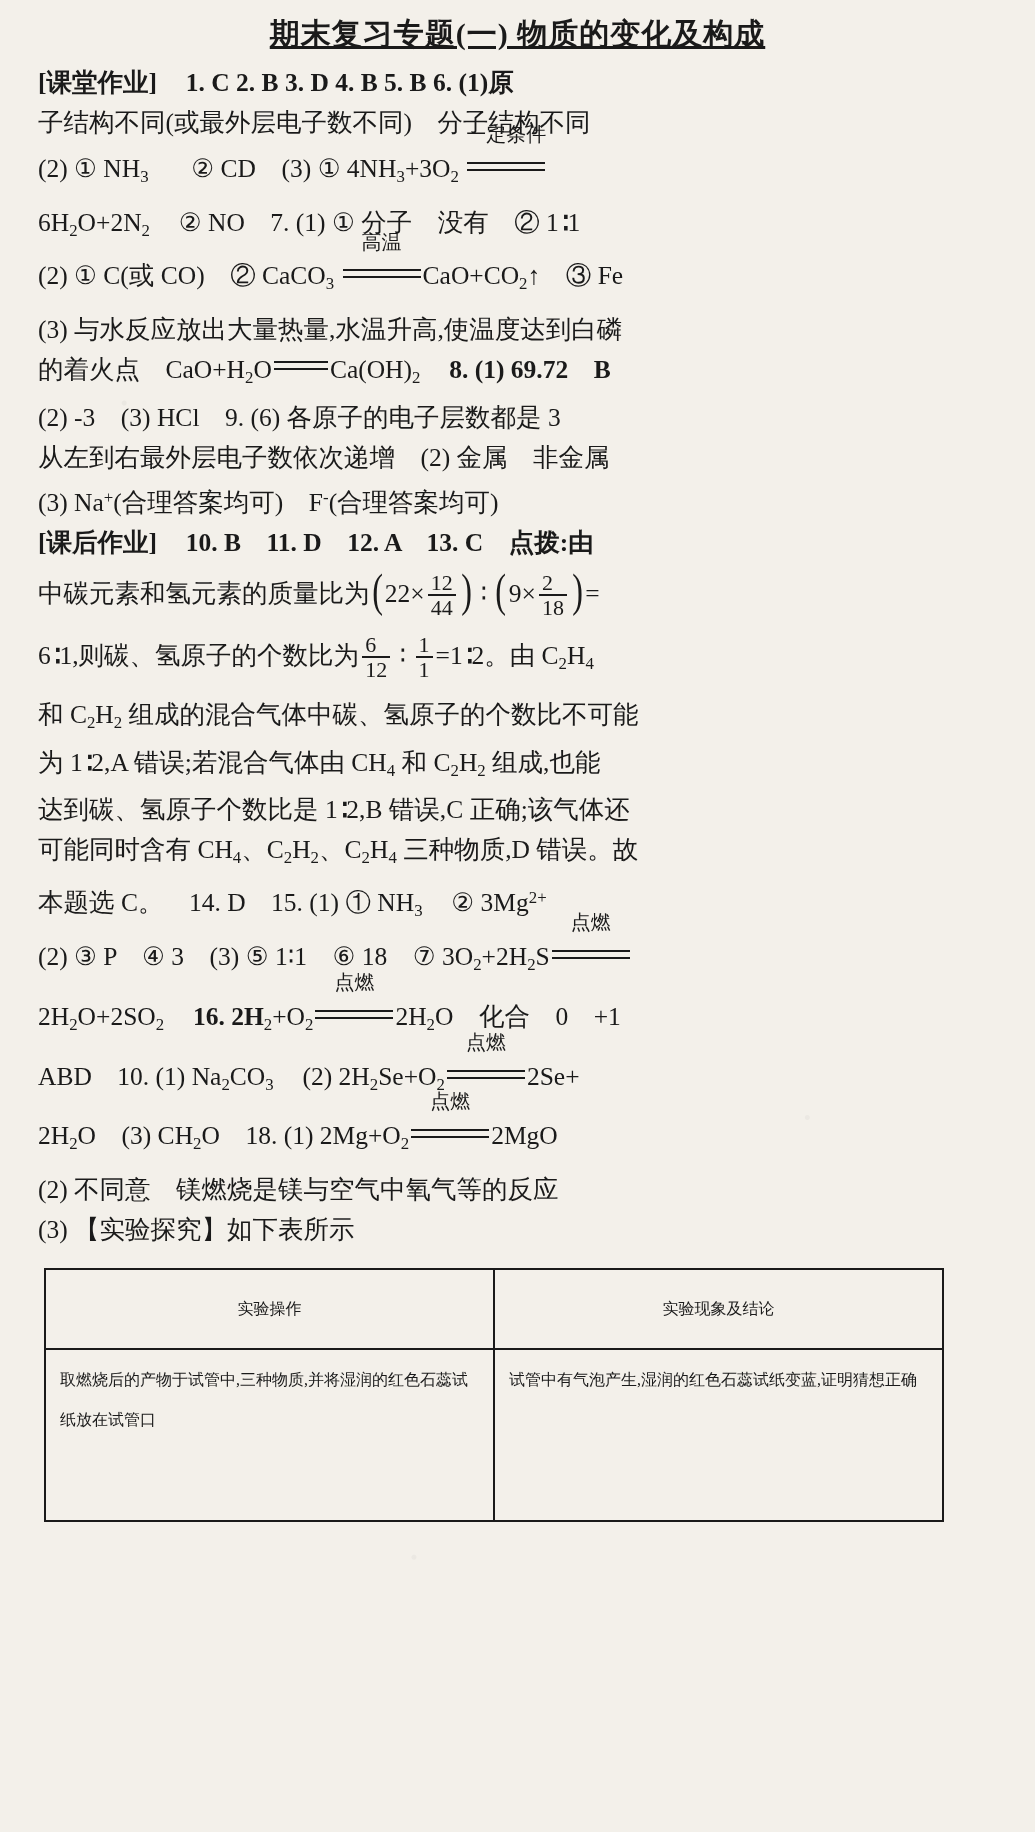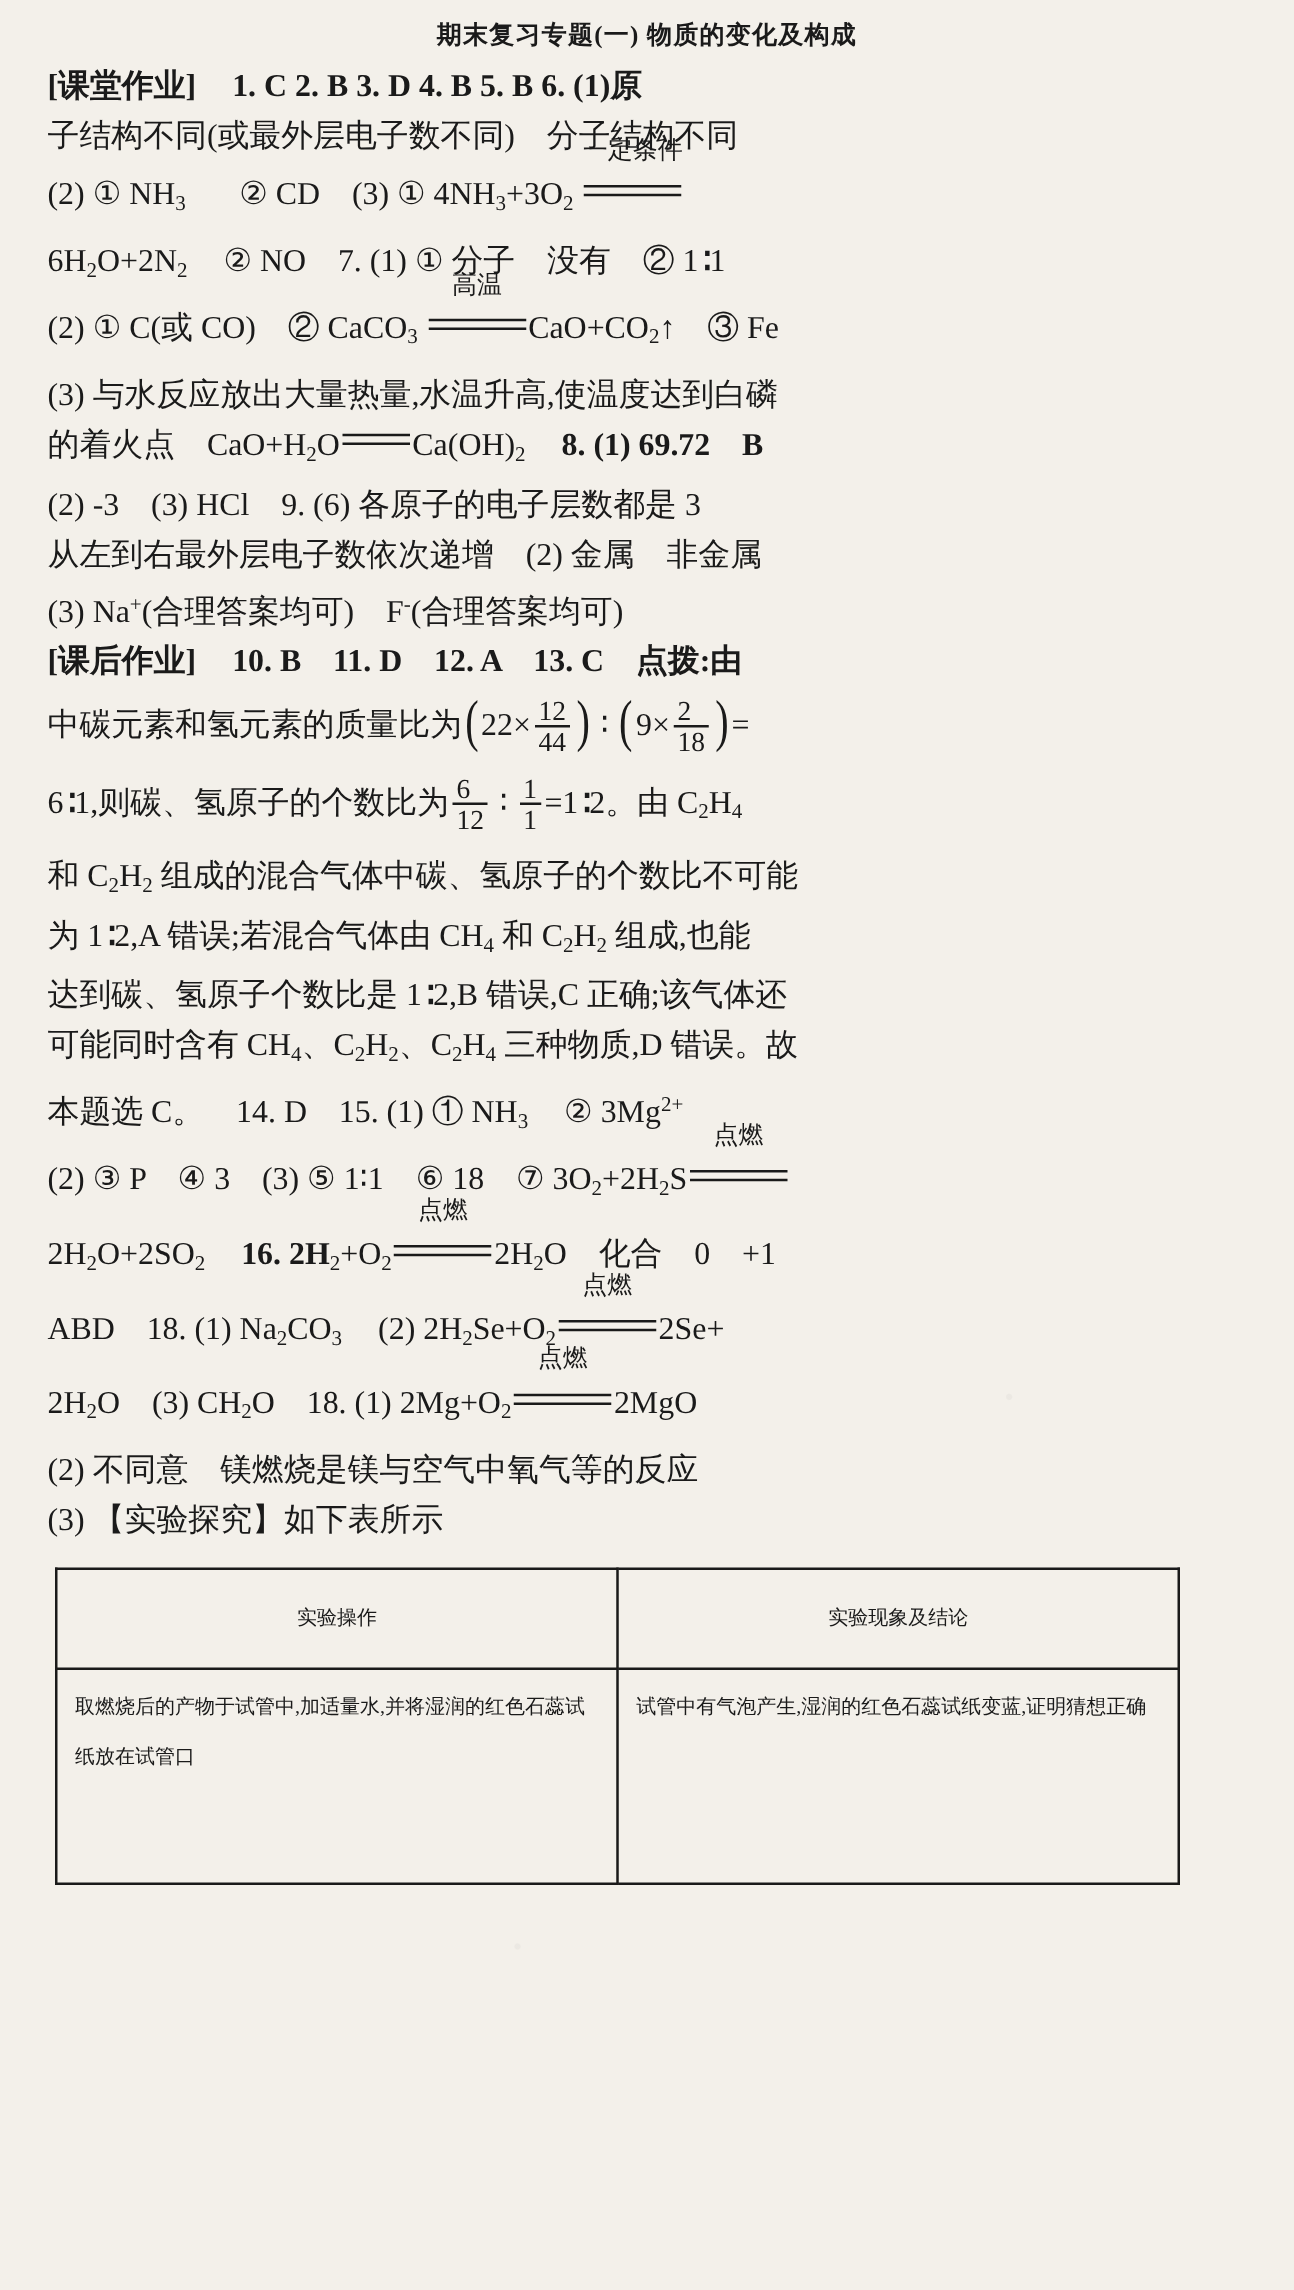--- a/index.html
+++ b/index.html
@@ -23,25 +23,26 @@
     background: #f3f0ea;
     background-image:
       radial-gradient(circle at 12% 22%, rgba(0,0,0,0.035) 0 2px, rgba(0,0,0,0) 3px),
       radial-gradient(circle at 78% 61%, rgba(0,0,0,0.03) 0 2px, rgba(0,0,0,0) 3px),
       radial-gradient(circle at 40% 85%, rgba(0,0,0,0.03) 0 2px, rgba(0,0,0,0) 3px);
     padding: 0;
     box-sizing: border-box;
   }
   .title {
     text-align: center;
-    font-size: 20px;
+    font-size: 30px;
     font-weight: bold;
     letter-spacing: 1px;
     padding: 14px 0 8px 0;
     margin: 0 30px;
+    text-decoration: underline;
   }
   .body-text {
     margin: 0 38px 0 38px;
     font-size: 25.5px;
     line-height: 40px;
     text-align: left;
   }
   .ln {
     white-space: nowrap;
     margin: 0;
@@ -233,21 +234,21 @@
     <div class="ln tall">
       <span>2H</span><sub>2</sub><span>O+2SO</span><sub>2</sub>
       <span class="sp"></span>
       <span class="b">16. 2H</span><sub>2</sub><span>+O</span><sub>2</sub><span class="rxn">
         <span class="cond">点燃</span>
         <span class="arrow"></span>
       </span><span>2H</span><sub>2</sub><span>O　化合　0　+1</span>
     </div>
 
     <div class="ln tall">
-      <span>ABD　18. (1) Na</span><sub>2</sub><span>CO</span><sub>3</sub>
+      <span>ABD　10. (1) Na</span><sub>2</sub><span>CO</span><sub>3</sub>
       <span class="sp"></span>
       <span>(2) 2H</span><sub>2</sub><span>Se+O</span><sub>2</sub><span class="rxn">
         <span class="cond">点燃</span>
         <span class="arrow"></span>
       </span><span>2Se+</span>
     </div>
 
     <div class="ln tall">
       <span>2H</span><sub>2</sub><span>O　(3) CH</span><sub>2</sub><span>O　18. (1) 2Mg+O</span><sub>2</sub><span class="rxn">
         <span class="cond">点燃</span>
@@ -261,19 +262,19 @@
 
   </div>
 
   <table class="exp">
     <tbody>
         <tr>
       <th>实验操作</th>
       <th>实验现象及结论</th>
     </tr>
     <tr>
-      <td class="cell-body">取燃烧后的产物于试管中,加适量水,并将湿润的红色石蕊试纸放在试管口</td>
+      <td class="cell-body">取燃烧后的产物于试管中,三种物质,并将湿润的红色石蕊试纸放在试管口</td>
       <td class="cell-body">试管中有气泡产生,湿润的红色石蕊试纸变蓝,证明猜想正确</td>
     </tr>
   </tbody>
     </table>
 
 </div>
 
 </body></html>

